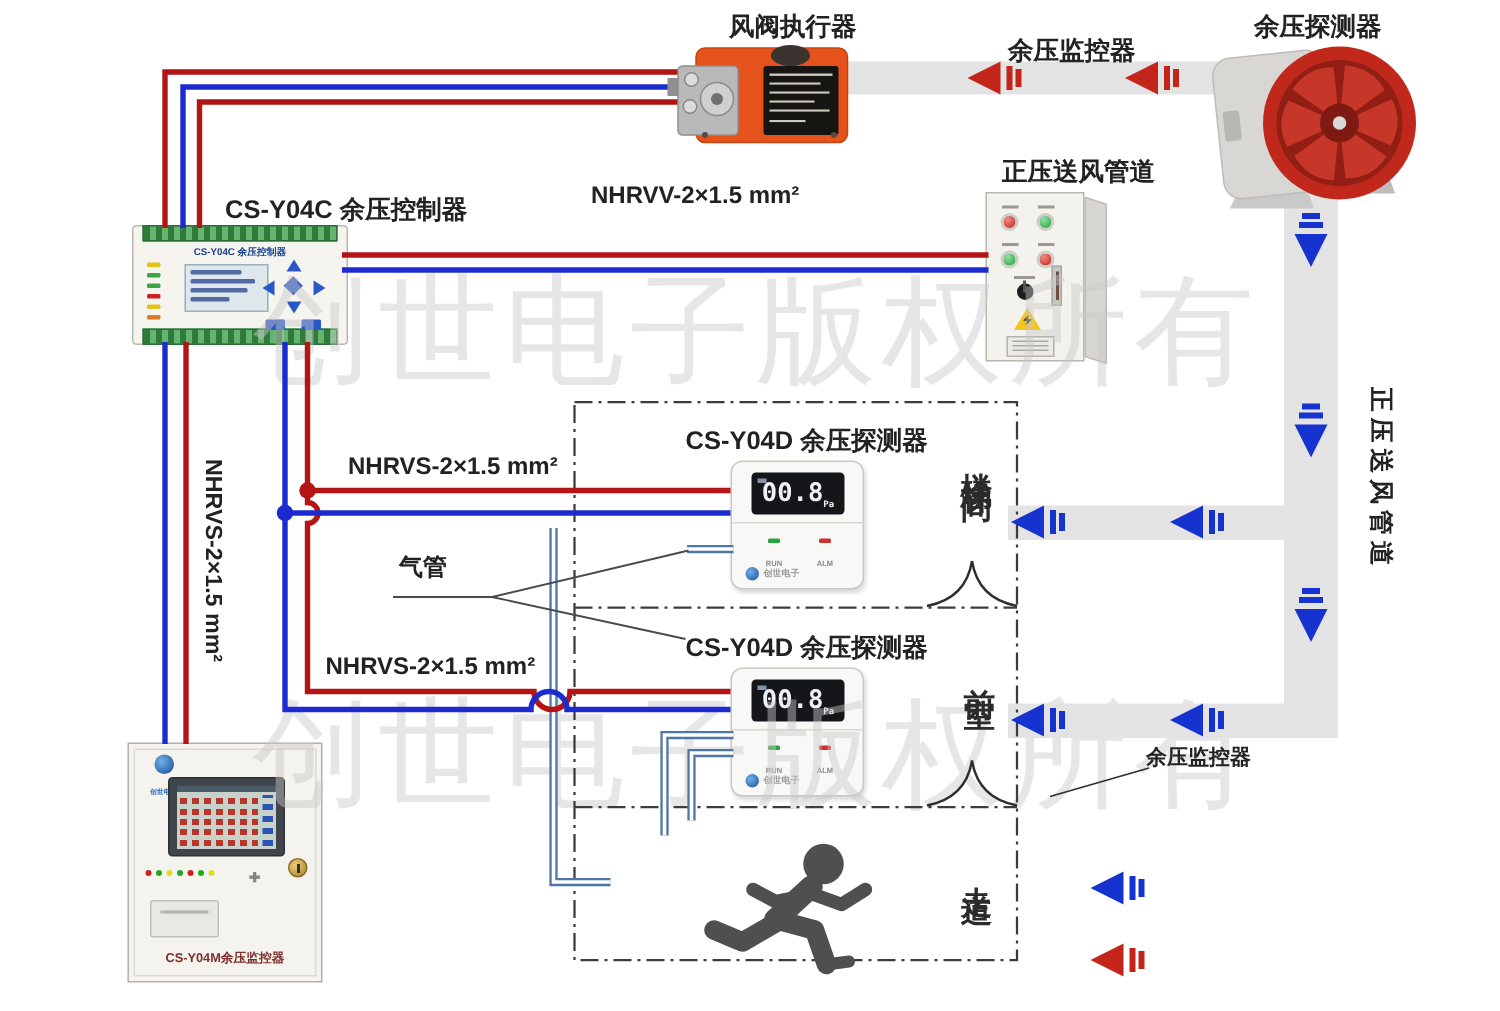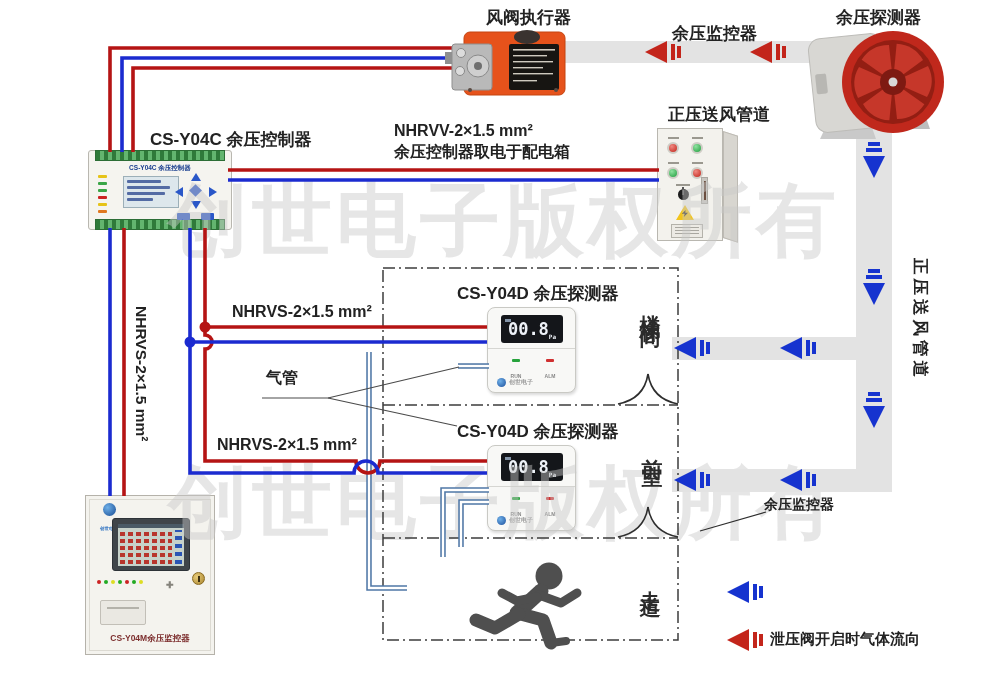--- a/index.html
+++ b/index.html
@@ -6,21 +6,21 @@
   #stage{position:relative;width:1000px;height:674px;background:#fff;overflow:hidden;
          font-family:"Liberation Sans",sans-serif;}
   .lbl{position:absolute;color:#222;font-weight:bold;white-space:nowrap;z-index:6;}
   .lbl.big{font-size:17px;}
   .lbl.mid{font-size:16px;}
   .lbl.sm{font-size:14px;}
   .vtext{writing-mode:vertical-rl;text-orientation:upright;letter-spacing:6px;
          font-size:21px;font-weight:bold;color:#2b2b2b;position:absolute;z-index:6;}
   .rot90{position:absolute;transform-origin:0 0;transform:rotate(90deg);
          font-weight:bold;color:#222;white-space:nowrap;z-index:6;}
-  .watermark{position:absolute;z-index:3;font-size:80px;font-weight:bold;
+  .watermark{position:absolute;z-index:3;font-size:80px;font-weight:normal;
          color:#c9c9c9;opacity:.45;letter-spacing:4px;white-space:nowrap;pointer-events:none;}
   svg.overlay{position:absolute;left:0;top:0;z-index:4;pointer-events:none;}
   .device{position:absolute;z-index:2;box-sizing:border-box;}
   .device *{box-sizing:border-box;}
 
   
   .controller{left:88px;top:150px;width:144px;height:80px;background:#f5f4ef;
     border:1px solid #b9b7b0;border-radius:3px;}
   .term{position:absolute;left:6px;right:6px;height:11px;background:#3f9e4f;
     background-image:repeating-linear-gradient(90deg,#2f7a3a 0 4px,#63b56f 4px 8px);
@@ -359,28 +359,26 @@
       <use href="#arrL" transform="translate(727,640)"></use>
     </g>
   </svg>
 
   <span class="lbl big" style="left:486px;top:6px">风阀执行器</span>
   <span class="lbl big" style="left:672px;top:22px">余压监控器</span>
   <span class="lbl big" style="left:836px;top:6px">余压探测器</span>
   <span class="lbl big" style="left:668px;top:103px">正压送风管道</span>
   <span class="lbl big" style="left:150px;top:128px">CS-Y04C 余压控制器</span>
   <span class="lbl mid" style="left:394px;top:122px">NHRVV-2×1.5 mm²</span>
-  <span class="lbl mid" style="left:394px;top:142px">余压控制器取电于配电箱</span>
   <span class="lbl big" style="left:457px;top:282px">CS-Y04D 余压探测器</span>
   <span class="lbl big" style="left:457px;top:420px">CS-Y04D 余压探测器</span>
   <span class="lbl mid" style="left:232px;top:303px">NHRVS-2×1.5 mm²</span>
   <span class="lbl mid" style="left:217px;top:436px">NHRVS-2×1.5 mm²</span>
   <span class="lbl mid" style="left:266px;top:368px">气管</span>
   <span class="lbl sm" style="left:764px;top:496px">余压监控器</span>
-  <span class="lbl" style="left:770px;top:630px;font-size:15px">泄压阀开启时气体流向</span>
 
   <span class="rot90" style="left:150px;top:306px;font-size:15.5px">NHRVS-2×1.5 mm²</span>
   <span class="rot90" style="left:931px;top:258px;font-size:16.5px;letter-spacing:4px">正压送风管道</span>
 
   <span class="vtext" style="left:636px;top:298px">楼梯间</span>
   <span class="vtext" style="left:638px;top:442px">前室</span>
   <span class="vtext" style="left:636px;top:574px">走道</span>
 
 </div>
 

